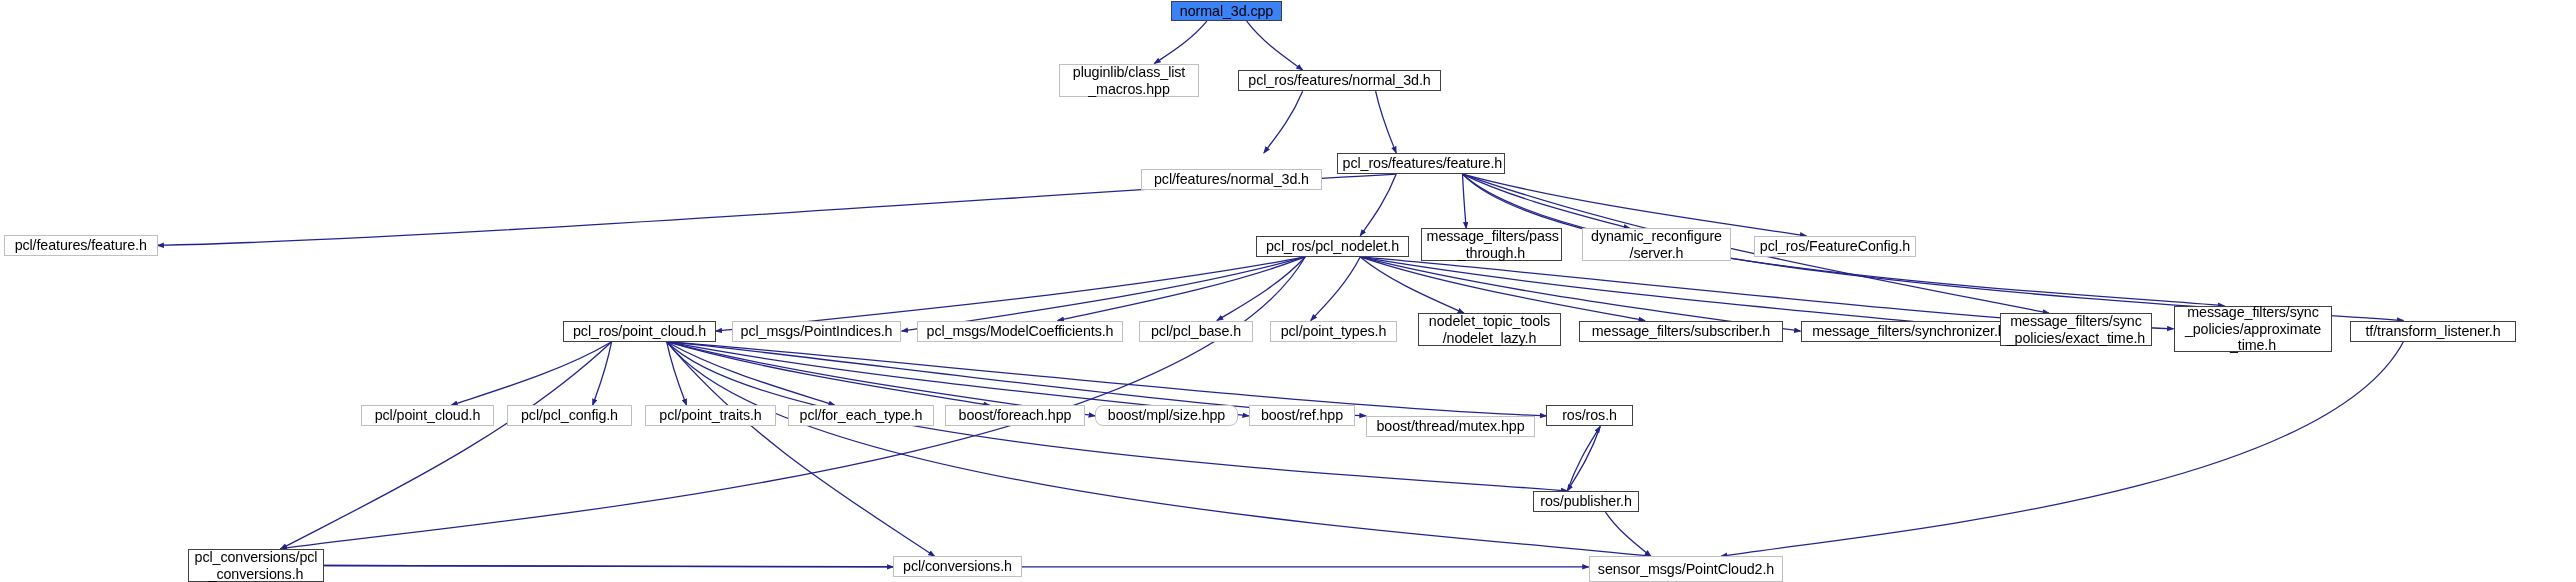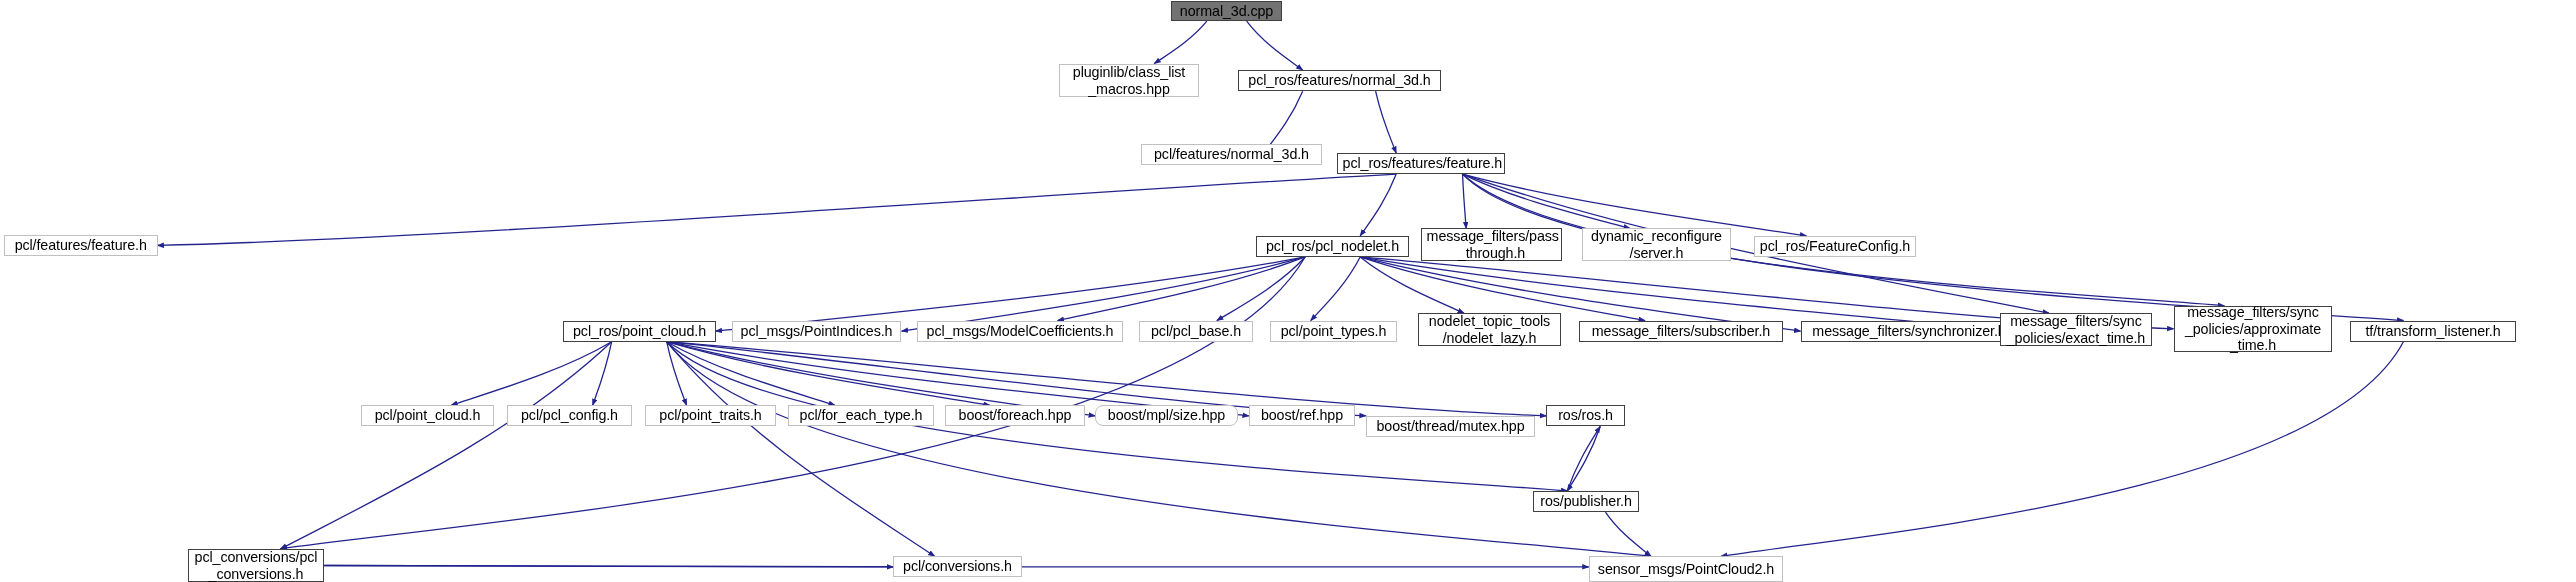--- a/index.html
+++ b/index.html
@@ -37,21 +37,21 @@
     letter-spacing: -0.1px;
     white-space: pre-line;
     padding: 0 4.6px;
     z-index: 3;
   }
   .node.local {
     border: 1.5px solid #404040;
   }
   .node.root {
     border: 1.5px solid #404040;
-    background: #737373;
+    background: #3b82f6;
   }
   .node-label {
     display: block;
     width: 100%;
     white-space: pre-line;
   }
 </style>
 </head>
 <body>
 
@@ -102,21 +102,21 @@
       <path d="M1701.8,533 C1712.504,501.5 1726.776,480.5 1737.48,463" fill="none" stroke="#23238e" stroke-width="1.4" marker-end="url(#ah)"></path>
       <path d="M1743.2,556 C1757.996,577.6 1777.724,592 1792.52,604" fill="none" stroke="#23238e" stroke-width="1.4" marker-end="url(#ah)"></path>
       <path d="M352,614 C537.4,614.675 784.5999999999999,615.125 970,615.5" fill="none" stroke="#23238e" stroke-width="1.4" marker-end="url(#ah)"></path>
       <path d="M352,614 C695.25,617.78875 1381.75,613.87625 1725,615.5" fill="none" stroke="#23238e" stroke-width="1.4" marker-end="url(#ah)"></path>
       <path d="M2609.6,371 C2520.6656,538.76 2016.704,580.7 1868.48,604" fill="none" stroke="#23238e" stroke-width="1.4" marker-end="url(#ah)"></path>
     </svg>
 <div class="node root" style="left: 1171px; top: 0.9px; width: 111px; height: 20px;"><span class="node-label">normal_3d.cpp</span></div>
     <div class="node external" style="left: 1059px; top: 64px; width: 140px; height: 33px;"><span class="node-label">pluginlib/class_list
 _macros.hpp</span></div>
     <div class="node local" style="left: 1238px; top: 70px; width: 203px; height: 21px;"><span class="node-label">pcl_ros/features/normal_3d.h</span></div>
-    <div class="node external" style="left: 1141px; top: 144px; width: 181px; height: 21px;"><span class="node-label">pcl/features/normal_3d.h</span></div>
+    <div class="node external" style="left: 1141px; top: 169px; width: 181px; height: 21px;"><span class="node-label">pcl/features/normal_3d.h</span></div>
     <div class="node local" style="left: 1337px; top: 153px; width: 168px; height: 21px;"><span class="node-label">pcl_ros/features/feature.h</span></div>
     <div class="node external" style="left: 3.7px; top: 235px; width: 154px; height: 21px;"><span class="node-label">pcl/features/feature.h</span></div>
     <div class="node local" style="left: 1256px; top: 236px; width: 153px; height: 21px;"><span class="node-label">pcl_ros/pcl_nodelet.h</span></div>
     <div class="node local" style="left: 1421px; top: 228px; width: 141px; height: 33px;"><span class="node-label">message_filters/pass
 _through.h</span></div>
     <div class="node external" style="left: 1582px; top: 228px; width: 149px; height: 33px;"><span class="node-label">dynamic_reconfigure
 /server.h</span></div>
     <div class="node external" style="left: 1754px; top: 236px; width: 162px; height: 21px;"><span class="node-label">pcl_ros/FeatureConfig.h</span></div>
     <div class="node local" style="left: 563px; top: 321px; width: 153px; height: 21px; align-items: center;"><span class="node-label">pcl_ros/point_cloud.h</span></div>
     <div class="node external" style="left: 732px; top: 321px; width: 169px; height: 21px;"><span class="node-label">pcl_msgs/PointIndices.h</span></div>
@@ -134,20 +134,20 @@
 _time.h</span></div>
     <div class="node local" style="left: 2350px; top: 321px; width: 166px; height: 21px;"><span class="node-label">tf/transform_listener.h</span></div>
     <div class="node external" style="left: 361px; top: 405px; width: 133px; height: 21px;"><span class="node-label">pcl/point_cloud.h</span></div>
     <div class="node external" style="left: 507px; top: 405px; width: 125px; height: 21px;"><span class="node-label">pcl/pcl_config.h</span></div>
     <div class="node external" style="left: 645px; top: 405px; width: 131px; height: 21px;"><span class="node-label">pcl/point_traits.h</span></div>
     <div class="node external" style="left: 788px; top: 405px; width: 146px; height: 21px;"><span class="node-label">pcl/for_each_type.h</span></div>
     <div class="node external" style="left: 945px; top: 405px; width: 140px; height: 21px;"><span class="node-label">boost/foreach.hpp</span></div>
     <div class="node external" style="left: 1095px; top: 405px; width: 143px; height: 21px; border-radius: 8px;"><span class="node-label">boost/mpl/size.hpp</span></div>
     <div class="node external" style="left: 1249px; top: 405px; width: 106px; height: 21px;"><span class="node-label">boost/ref.hpp</span></div>
     <div class="node external" style="left: 1366px; top: 416px; width: 169px; height: 21px;"><span class="node-label">boost/thread/mutex.hpp</span></div>
-    <div class="node local" style="left: 1546px; top: 405px; width: 79px; height: 21px;"><span class="node-label">ros/ros.h</span></div>
+    <div class="node local" style="left: 1546px; top: 405px; width: 87px; height: 21px;"><span class="node-label">ros/ros.h</span></div>
     <div class="node local" style="left: 1533px; top: 491px; width: 106px; height: 21px;"><span class="node-label">ros/publisher.h</span></div>
     <div class="node local" style="left: 188px; top: 549px; width: 136px; height: 33px;"><span class="node-label">pcl_conversions/pcl
 _conversions.h</span></div>
     <div class="node external" style="left: 893px; top: 556px; width: 129px; height: 21px;"><span class="node-label">pcl/conversions.h</span></div>
     <div class="node external" style="left: 1589px; top: 556px; width: 194px; height: 26px;"><span class="node-label">sensor_msgs/PointCloud2.h</span></div>
   </div>
 
 
 </body></html>

